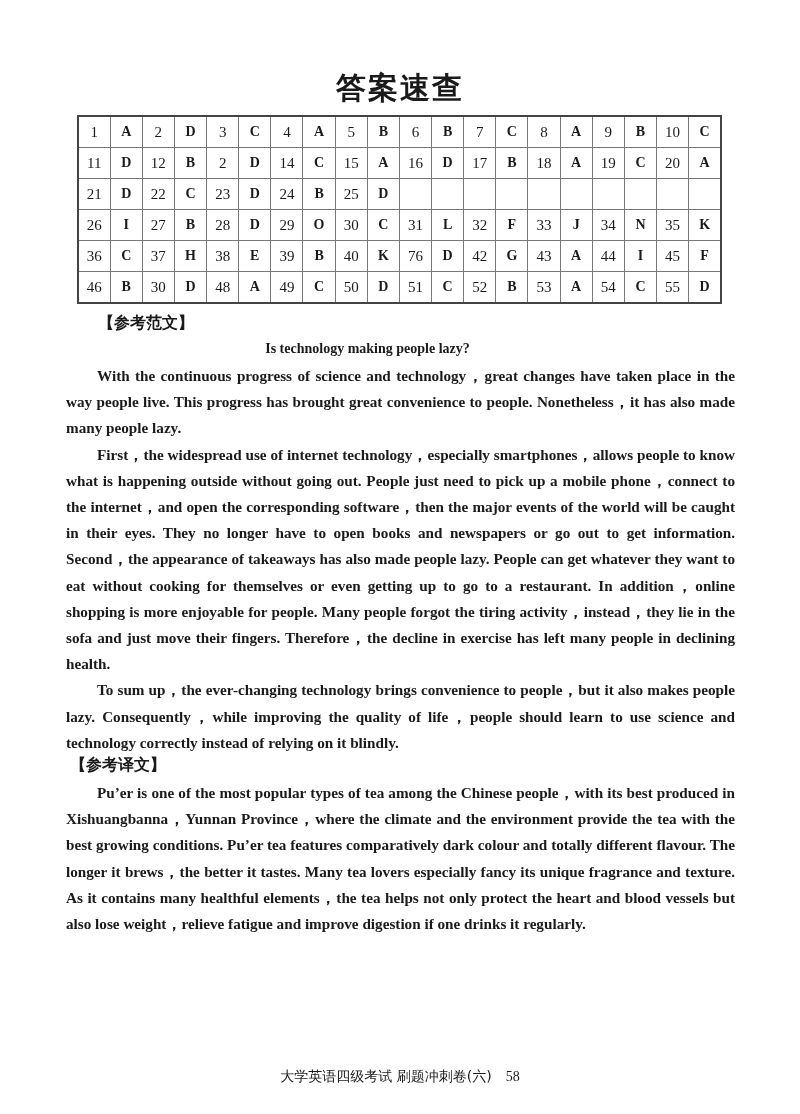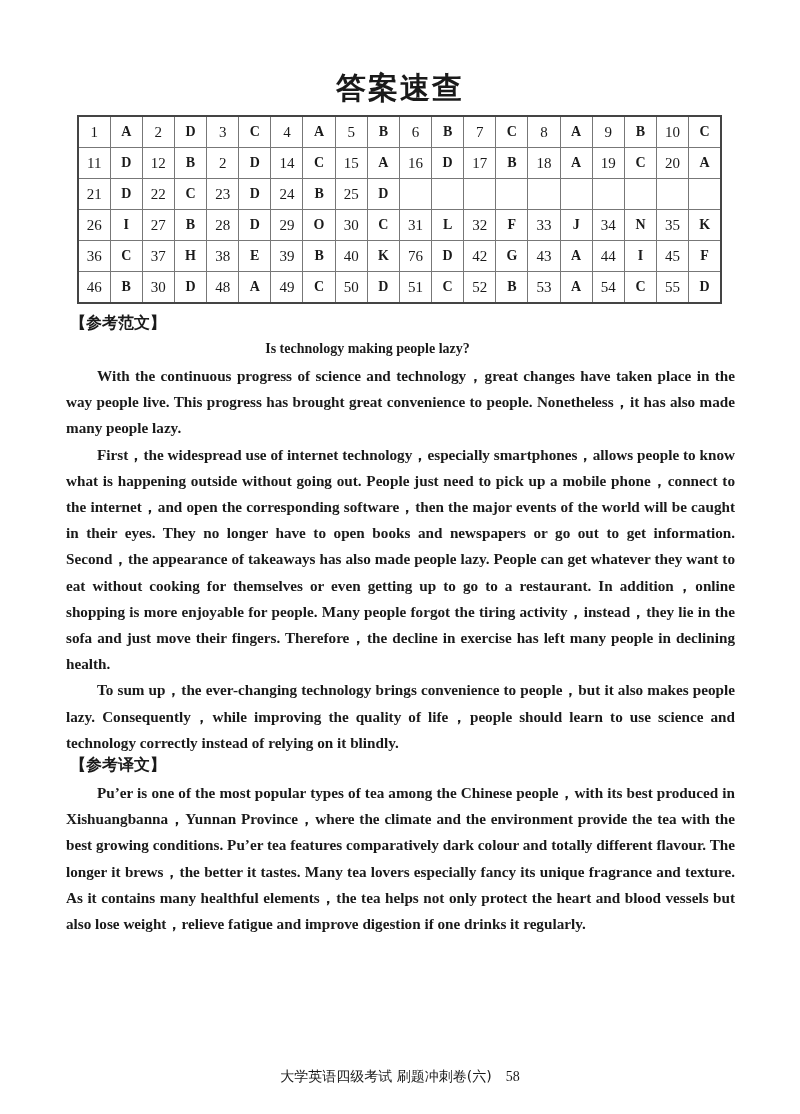--- a/index.html
+++ b/index.html
@@ -185,21 +185,21 @@
         <td>53</td>
         <td class="ans">A</td>
         <td>54</td>
         <td class="ans">C</td>
         <td>55</td>
         <td class="ans">D</td>
       </tr>
     </tbody>
 </table>
 
-<div class="section-head" style="top:313px;">【参考范文】</div>
+<div class="section-head" style="top:313px;margin-left:28px;">【参考范文】</div>
 <div class="essay-title">Is technology making people lazy?</div>
 
 <div class="text-block" style="top:363px;">
   <p>With the continuous progress of science and technology，great changes have taken place in the way people live. This progress has brought great convenience to people. Nonetheless，it has also made many people lazy.</p>
   <p>First，the widespread use of internet technology，especially smartphones，allows people to know what is happening outside without going out. People just need to pick up a mobile phone，connect to the internet，and open the corresponding software，then the major events of the world will be caught in their eyes. They no longer have to open books and newspapers or go out to get information. Second，the appearance of takeaways has also made people lazy. People can get whatever they want to eat without cooking for themselves or even getting up to go to a restaurant. In addition，online shopping is more enjoyable for people. Many people forgot the tiring activity，instead，they lie in the sofa and just move their fingers. Therefore，the decline in exercise has left many people in declining health.</p>
   <p>To sum up，the ever-changing technology brings convenience to people，but it also makes people lazy. Consequently，while improving the quality of life，people should learn to use science and technology correctly instead of relying on it blindly.</p>
 </div>
 
 <div class="section-head" style="top:755px;">【参考译文】</div>
 

